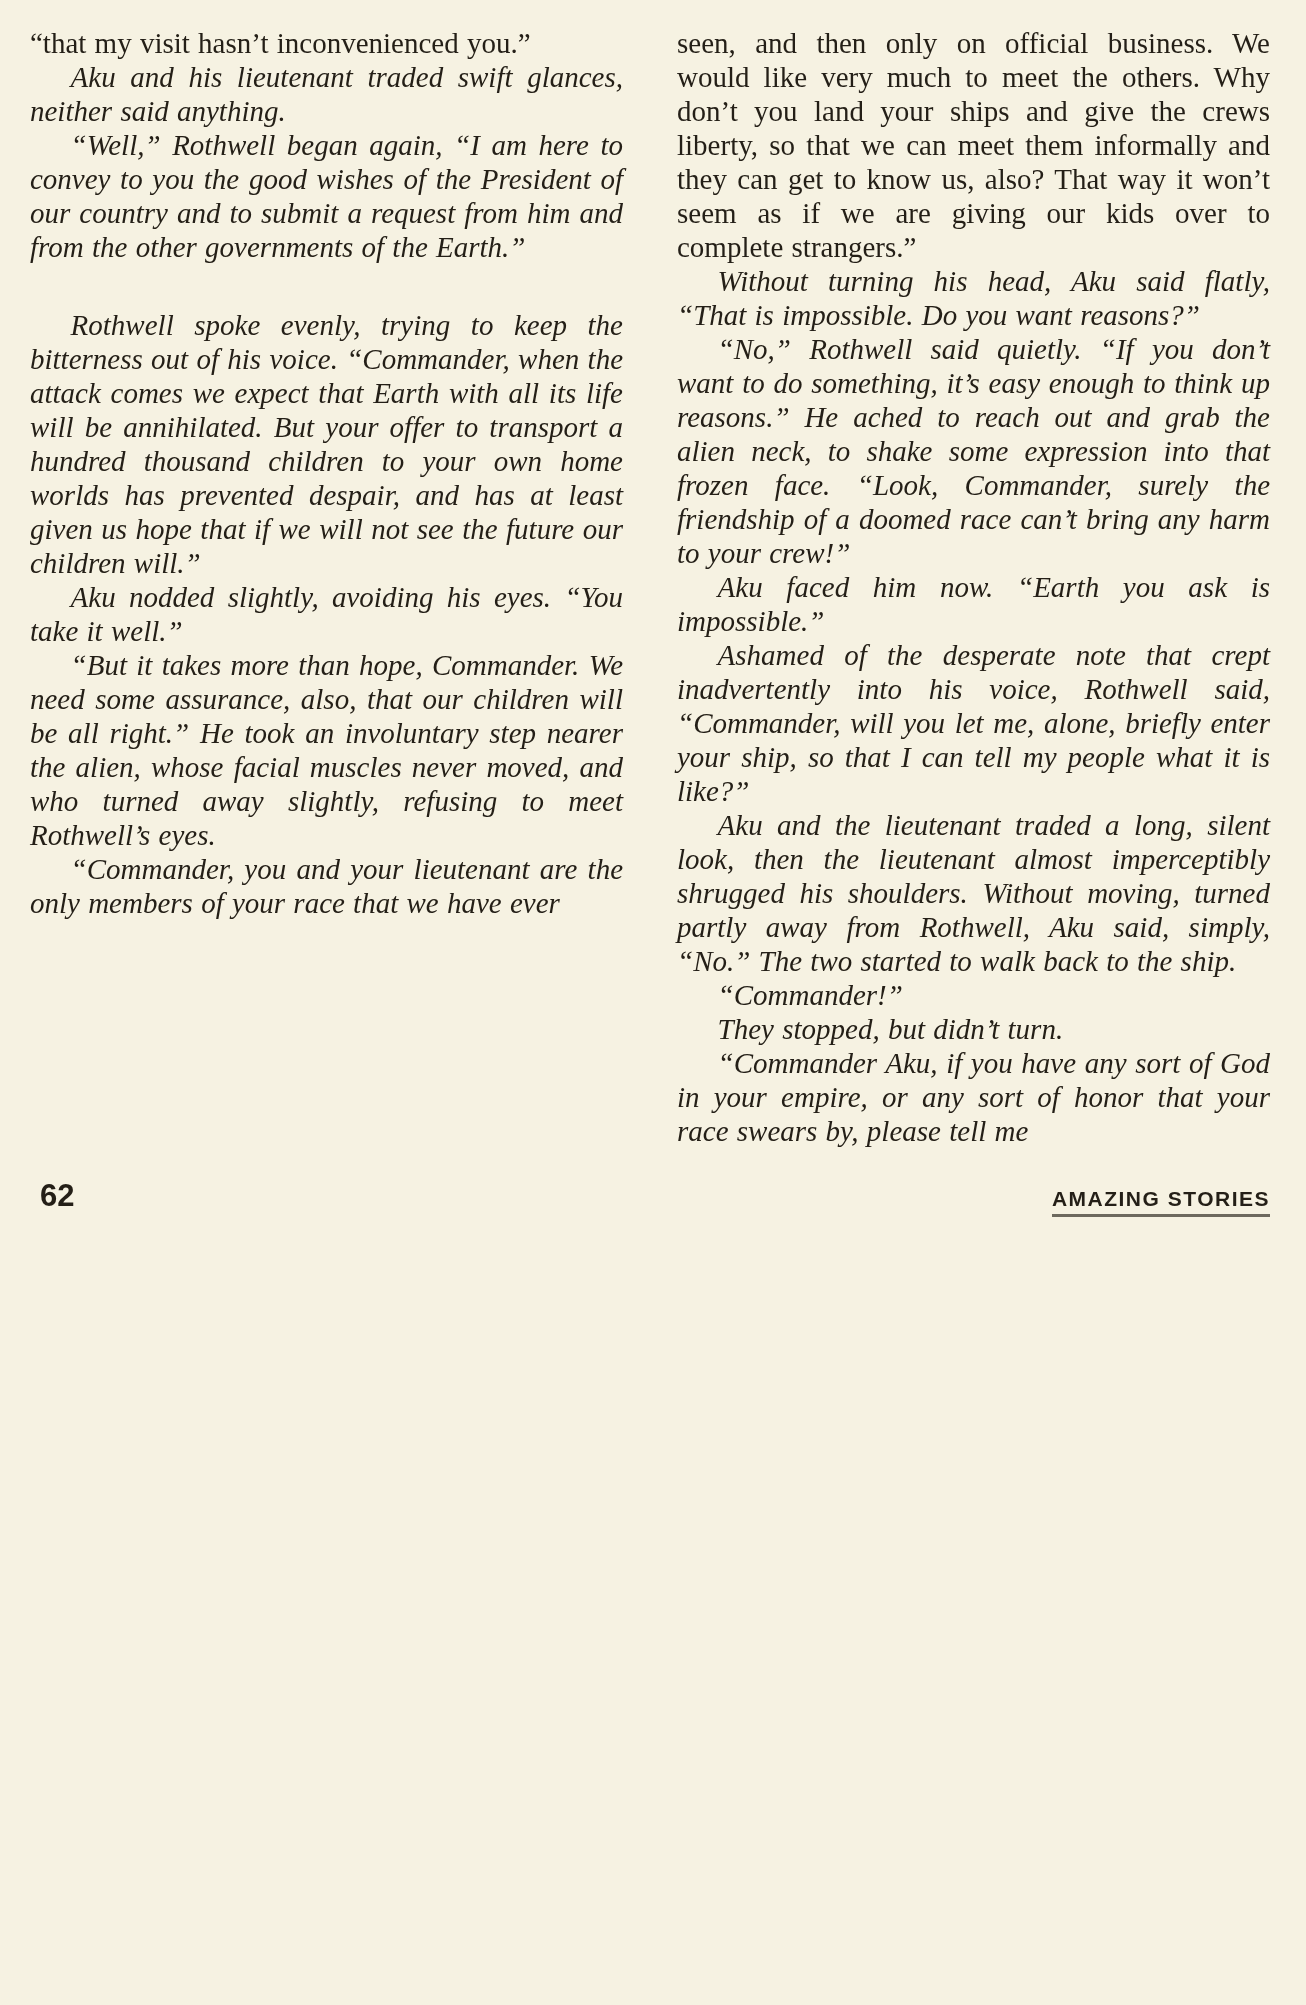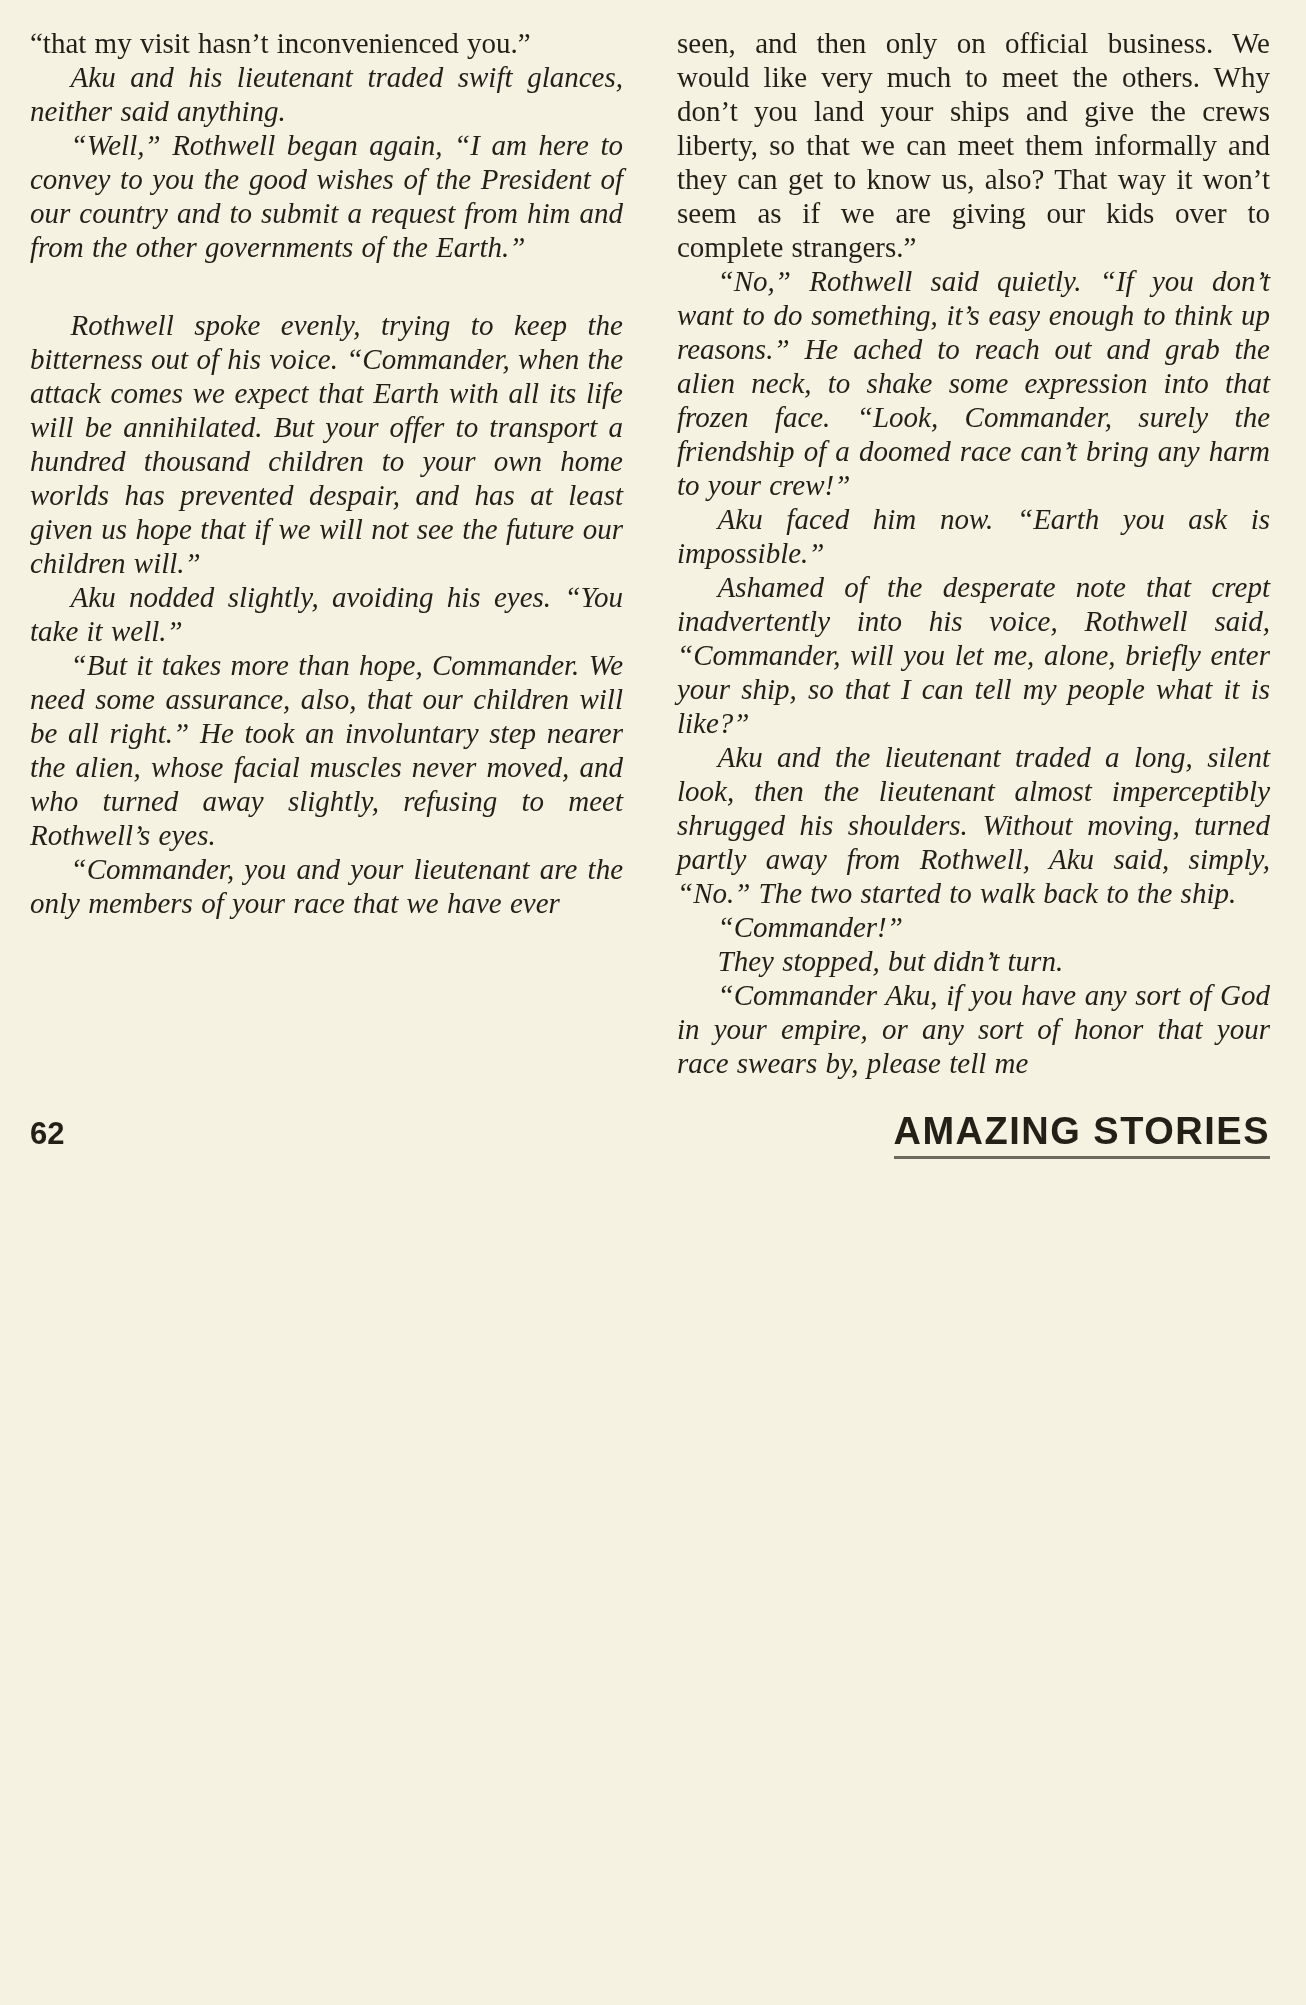--- a/index.html
+++ b/index.html
@@ -44,26 +44,27 @@
   p.para.section-break{
     margin-top:44px;
   }
   .footer{
     display:flex;
     justify-content:space-between;
     align-items:baseline;
     margin-top:30px;
     font-family:"Liberation Sans","DejaVu Sans",sans-serif;
     font-weight:bold;
+    margin-left:10px;
   }
   .page-number{
     font-size:31px;
   }
   .magazine-title{
-    font-size:38px;
+    font-size:21px;
     letter-spacing:1.5px;
     border-bottom:3px solid rgba(36,31,23,.65);
     padding-bottom:3px;
   }
 </style>
 </head>
 <body>
 
 <div class="page">
   <div class="columns">
@@ -71,20 +72,21 @@
         <p class="para">“that my visit hasn’t inconvenienced you.”</p>
         <p class="para indent">Aku and his lieutenant traded swift glances, neither said anything.</p>
         <p class="para indent">“Well,” Rothwell began again, “I am here to convey to you the good wishes of the President of our country and to submit a request from him and from the other governments of the Earth.”</p>
         <p class="para indent section-break">Rothwell spoke evenly, trying to keep the bitterness out of his voice. “Commander, when the attack comes we expect that Earth with all its life will be annihilated. But your offer to transport a hundred thousand children to your own home worlds has prevented despair, and has at least given us hope that if we will not see the future our children will.”</p>
         <p class="para indent">Aku nodded slightly, avoiding his eyes. “You take it well.”</p>
         <p class="para indent">“But it takes more than hope, Commander. We need some assurance, also, that our children will be all right.” He took an involuntary step nearer the alien, whose facial muscles never moved, and who turned away slightly, refusing to meet Rothwell’s eyes.</p>
         <p class="para indent">“Commander, you and your lieutenant are the only members of your race that we have ever</p>
       </div>
     <div class="col">
         <p class="para">seen, and then only on official business. We would like very much to meet the others. Why don’t you land your ships and give the crews liberty, so that we can meet them informally and they can get to know us, also? That way it won’t seem as if we are giving our kids over to complete strangers.”</p>
+        <p class="para indent">Without turning his head, Aku said flatly, “That is impossible. Do you want reasons?”</p>
         <p class="para indent">“No,” Rothwell said quietly. “If you don’t want to do something, it’s easy enough to think up reasons.” He ached to reach out and grab the alien neck, to shake some expression into that frozen face. “Look, Commander, surely the friendship of a doomed race can’t bring any harm to your crew!”</p>
         <p class="para indent">Aku faced him now. “Earth you ask is impossible.”</p>
         <p class="para indent">Ashamed of the desperate note that crept inadvertently into his voice, Rothwell said, “Commander, will you let me, alone, briefly enter your ship, so that I can tell my people what it is like?”</p>
         <p class="para indent">Aku and the lieutenant traded a long, silent look, then the lieutenant almost imperceptibly shrugged his shoulders. Without moving, turned partly away from Rothwell, Aku said, simply, “No.” The two started to walk back to the ship.</p>
         <p class="para indent">“Commander!”</p>
         <p class="para indent">They stopped, but didn’t turn.</p>
         <p class="para indent">“Commander Aku, if you have any sort of God in your empire, or any sort of honor that your race swears by, please tell me</p>
       </div>
   </div>
   <div class="footer">

